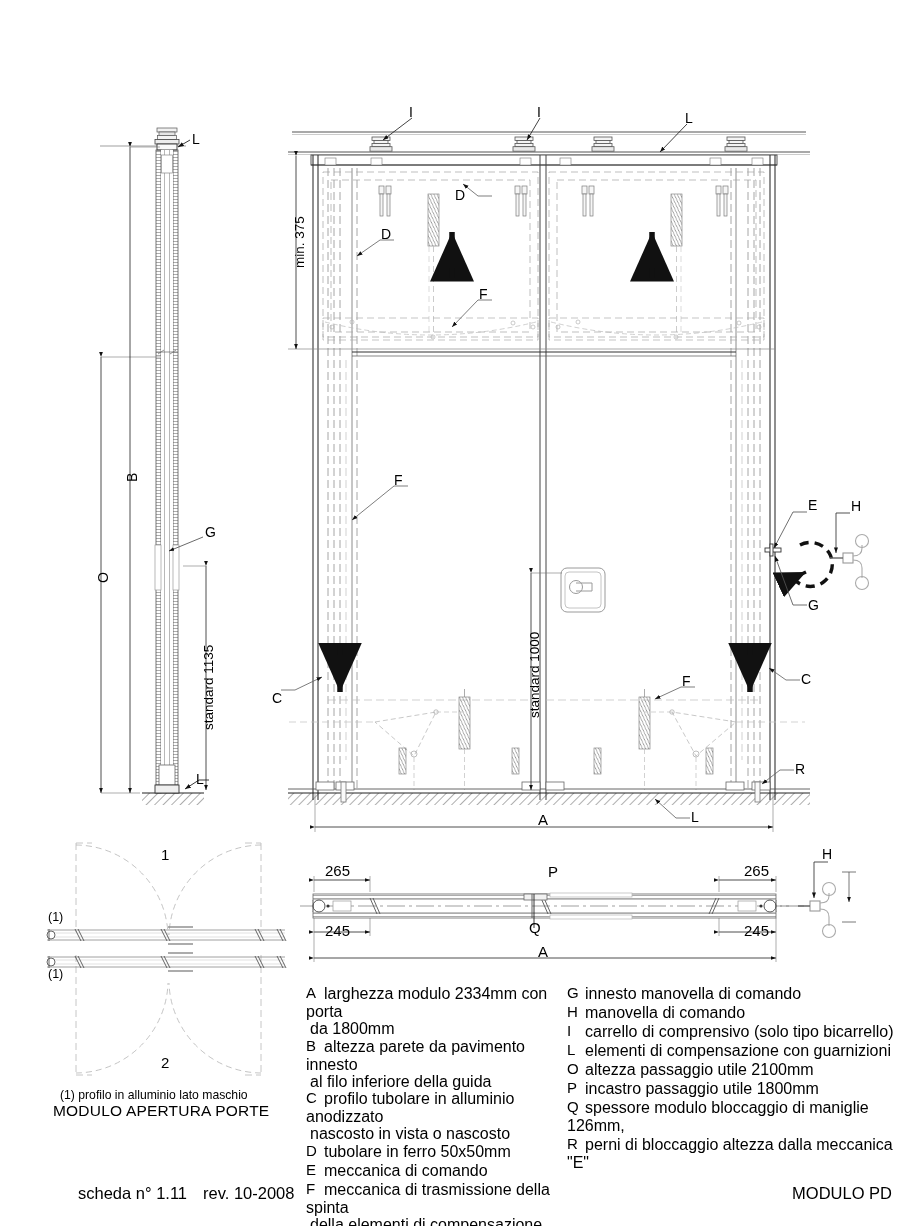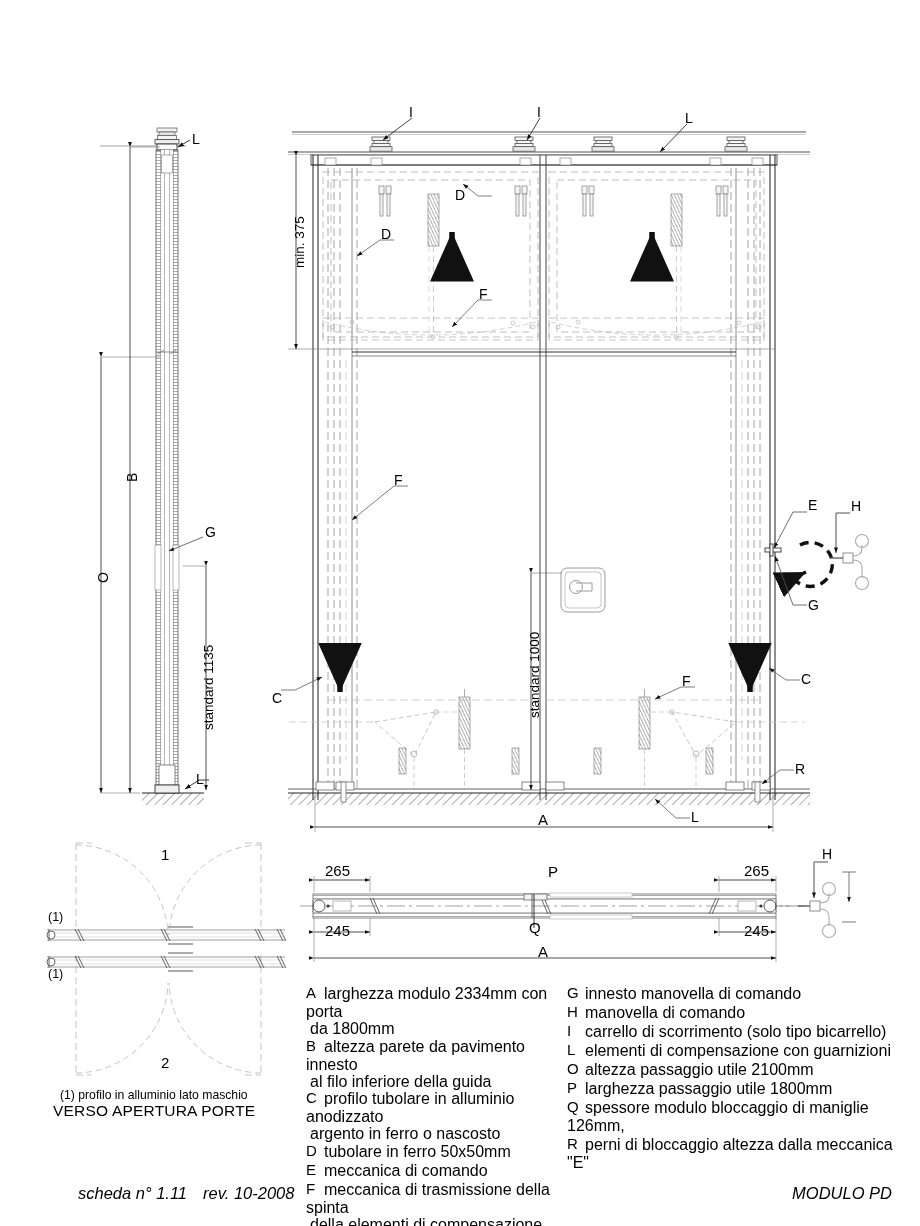--- a/index.html
+++ b/index.html
@@ -22,21 +22,21 @@
   #legend{position:absolute;left:306px;top:985px;width:600px;}
   .legcol{position:absolute;top:0;}
   .legcol.left{left:0;width:250px;}
   .legcol.right{left:261px;width:340px;}
   .legrow{position:relative;margin-bottom:1px;}
   .legkey{position:absolute;left:0;top:0;font-size:15px;line-height:15.6px;}
   .legtxt{margin-left:18px;font-size:16px;line-height:15.6px;}
   .legtxt .l2{display:block;margin-left:4px;}
 
   
-  #footer{position:absolute;left:0;top:1184px;width:920px;height:26px;font-style:italic;}
+  #footer{position:absolute;left:0;top:1184px;width:920px;height:26px;}
   #footer .fl{position:absolute;left:78px;top:0;font-size:16.5px;}
   #footer .fl .sp{display:inline-block;width:16px;}
   #footer .fr{position:absolute;right:28px;top:0;font-size:16.5px;}
 
   
   .cap1{position:absolute;left:60px;top:1088px;font-size:12.2px;text-align:center;}
   .cap2{position:absolute;left:53px;top:1102px;font-size:15.5px;letter-spacing:.2px;}
 </style>
 </head>
 <body>
@@ -588,35 +588,35 @@
   <div class="lbl big" style="left:548px;top:864px;">P</div>
   <div class="lbl big" style="left:529px;top:920px;">Q</div>
   <div class="lbl big" style="left:538px;top:944px;">A</div>
   <div class="lbl" style="left:822px;top:847px;">H</div>
 
   <div class="lbl big" style="left:161px;top:847px;">1</div>
   <div class="lbl big" style="left:161px;top:1055px;">2</div>
   <div class="lbl" style="left:48px;top:911px;font-size:12.5px;">(1)</div>
   <div class="lbl" style="left:48px;top:968px;font-size:12.5px;">(1)</div>
   <div class="cap1">(1) profilo in alluminio lato maschio</div>
-  <div class="cap2">VERSO APERTURA PORTE</div>
+  <div class="cap2">MODULO APERTURA PORTE</div>
 
   <div id="legend">
     <div class="legcol left">
       <div class="legrow">
         <span class="legkey">A</span>
         <span class="legtxt"><span>larghezza modulo 2334mm con porta</span><span class="l2">da 1800mm</span></span>
       </div>
       <div class="legrow">
         <span class="legkey">B</span>
         <span class="legtxt"><span>altezza parete da pavimento innesto</span><span class="l2">al filo inferiore della guida</span></span>
       </div>
       <div class="legrow">
         <span class="legkey">C</span>
-        <span class="legtxt"><span>profilo tubolare in alluminio anodizzato</span><span class="l2">argento in ferro o nascosto</span></span>
+        <span class="legtxt"><span>profilo tubolare in alluminio anodizzato</span><span class="l2">nascosto in vista o nascosto</span></span>
       </div>
       <div class="legrow">
         <span class="legkey">D</span>
         <span class="legtxt"><span>tubolare in ferro 50x50mm</span></span>
       </div>
       <div class="legrow">
         <span class="legkey">E</span>
         <span class="legtxt"><span>meccanica di comando</span></span>
       </div>
       <div class="legrow">
@@ -629,33 +629,33 @@
       <div class="legrow">
         <span class="legkey">G</span>
         <span class="legtxt"><span>innesto manovella di comando</span></span>
       </div>
       <div class="legrow">
         <span class="legkey">H</span>
         <span class="legtxt"><span>manovella di comando</span></span>
       </div>
       <div class="legrow">
         <span class="legkey">I</span>
-        <span class="legtxt"><span>carrello di scorrimento (solo tipo bicarrello)</span></span>
+        <span class="legtxt"><span>carrello di comprensivo (solo tipo bicarrello)</span></span>
       </div>
       <div class="legrow">
         <span class="legkey">L</span>
         <span class="legtxt"><span>elementi di compensazione con guarnizioni</span></span>
       </div>
       <div class="legrow">
         <span class="legkey">O</span>
         <span class="legtxt"><span>altezza passaggio utile 2100mm</span></span>
       </div>
       <div class="legrow">
         <span class="legkey">P</span>
-        <span class="legtxt"><span>larghezza passaggio utile 1800mm</span></span>
+        <span class="legtxt"><span>incastro passaggio utile 1800mm</span></span>
       </div>
       <div class="legrow">
         <span class="legkey">Q</span>
         <span class="legtxt"><span>spessore modulo bloccaggio di maniglie 126mm,</span></span>
       </div>
       <div class="legrow">
         <span class="legkey">R</span>
         <span class="legtxt"><span>perni di bloccaggio altezza dalla meccanica "E"</span></span>
       </div>
     </div>

